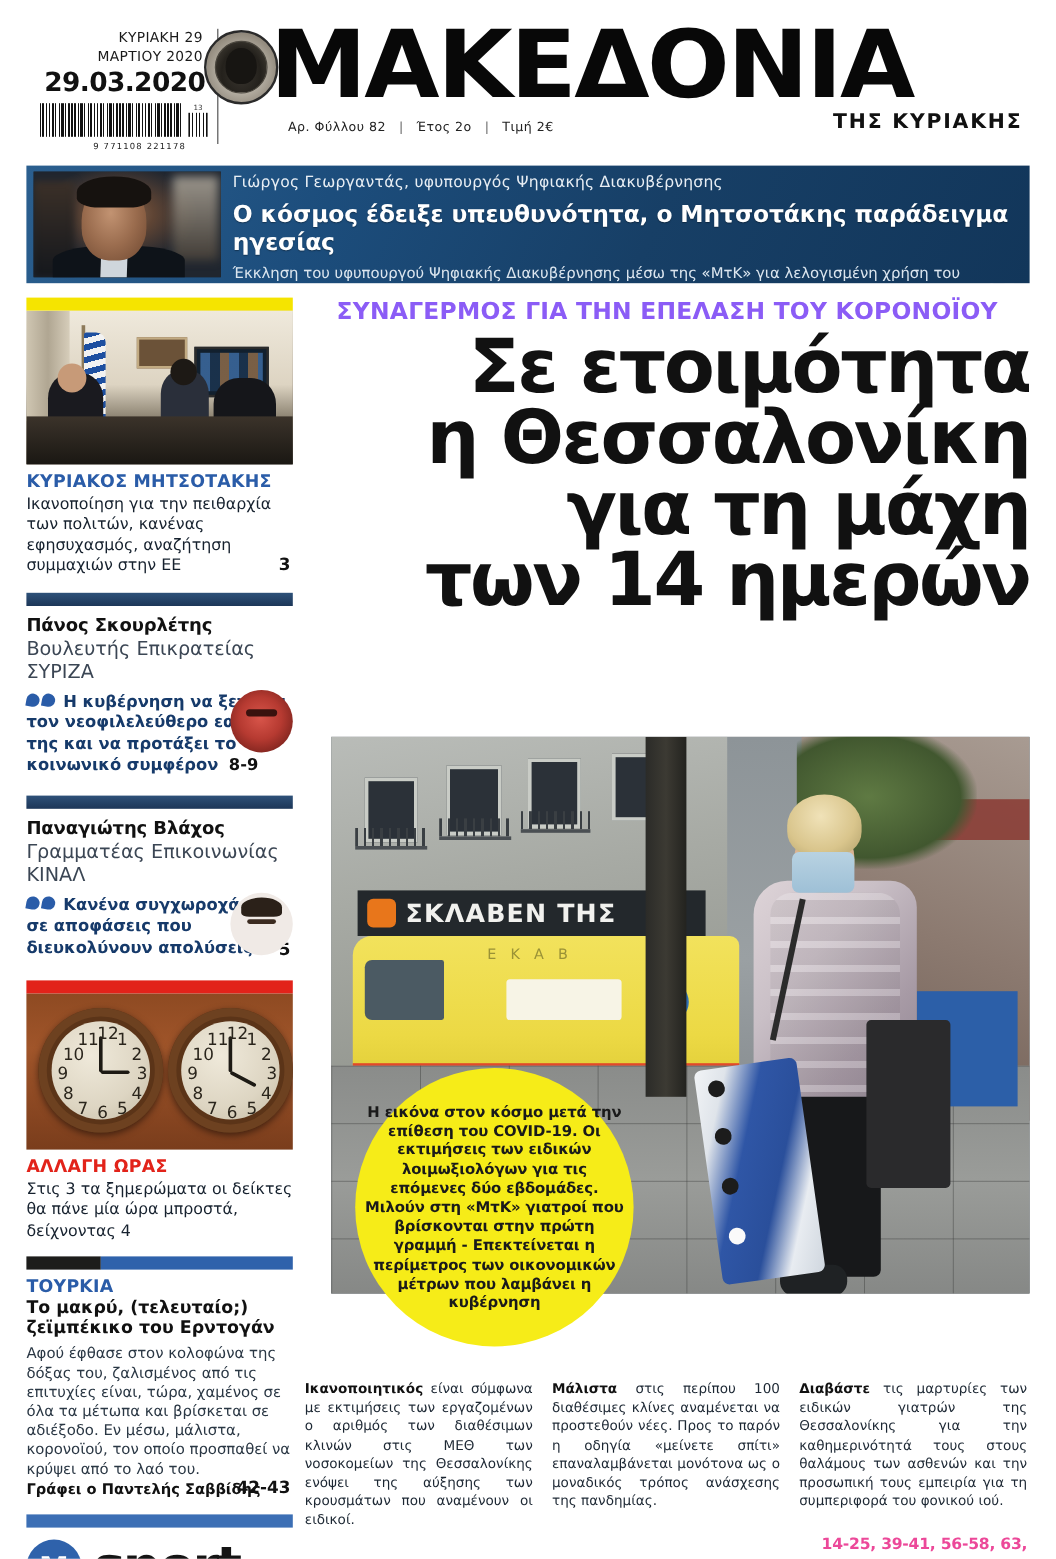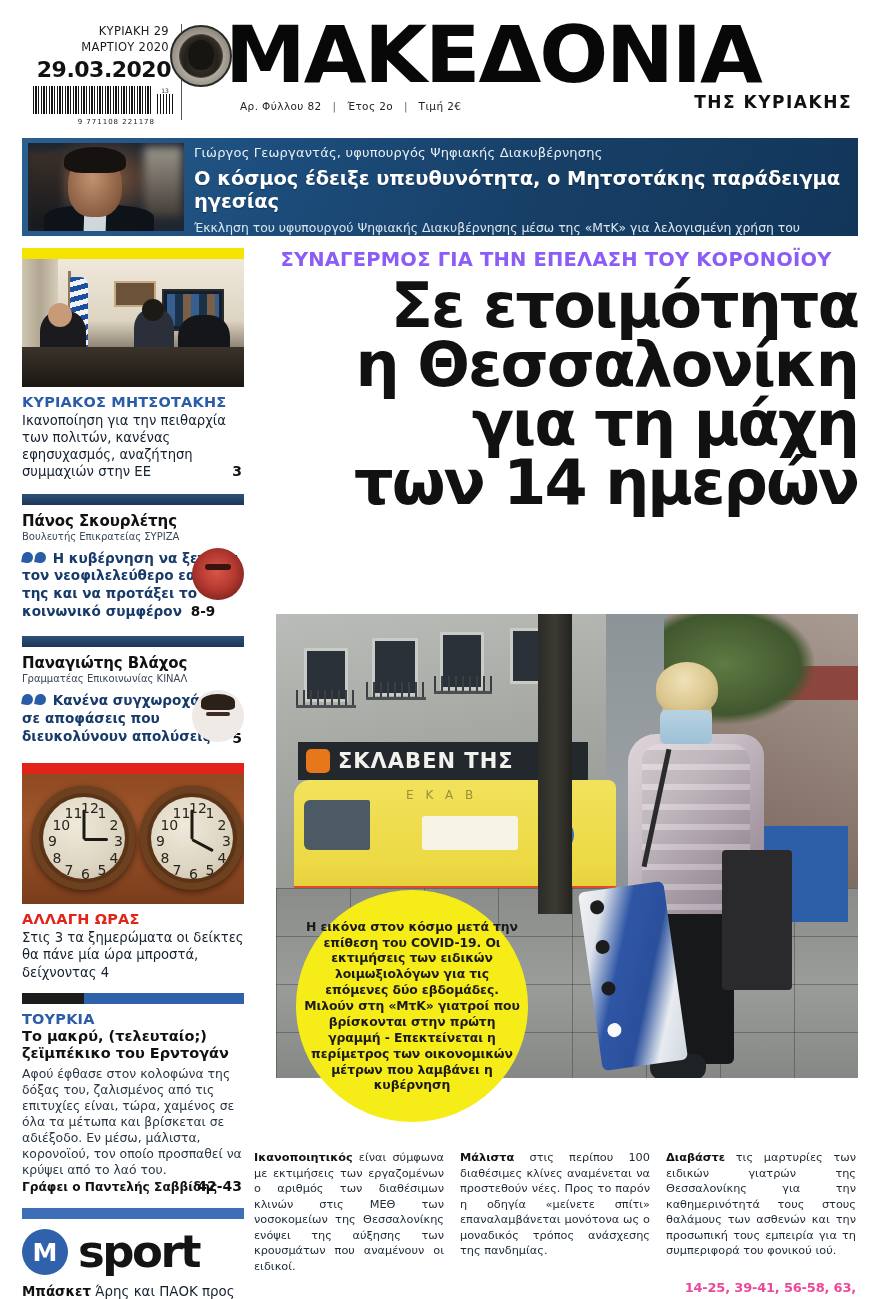--- a/index.html
+++ b/index.html
@@ -155,21 +155,21 @@
   .p1-fig2h { position:absolute; left:120px; top:40px; width:22px; height:22px; border-radius:50%; background:#1d1915;}
   .p1-fig3 { position:absolute; right:14px; top:56px; width:52px; height:54px; background:#15161a; border-radius:40% 40% 0 0;}
   .p1-pic { position:absolute; left:92px; top:22px; width:42px; height:26px; background:#6b5238; border:2px solid #c2ab83;}
 
   .sb-kicker { font-size:14.5px; font-weight:bold; color:#2a5ca8; letter-spacing:.2px; margin-top:7px; }
   .sb-kicker.red { color:#e2231a; }
   .sb-body { font-size:13.2px; color:#16212e; line-height:1.30; margin-top:2px; position:relative; }
   .sb-pageno { position:absolute; right:2px; bottom:0; font-size:14px; font-weight:bold; color:#111; }
 
   .sb-name { font-size:15px; font-weight:bold; color:#111; margin-top:7px; letter-spacing:-.1px; }
-  .sb-role { font-size:10px; color:#3b4654; margin-top:1px; }
+  .sb-role { font-size:16px; color:#3b4654; margin-top:1px; }
   .quote-block { position:relative; margin-top:8px; font-size:13.6px; font-weight:bold; color:#163a6a; line-height:1.30; }
   .qmark-dot { display:inline-block; width:11px; height:11px; background:#2a5ca8; border-radius:50% 50% 50% 0; transform:rotate(10deg); margin-right:2px;}
   .mini-face {
     position:absolute; right:0; top:-2px; width:52px; height:52px; border-radius:50%;
     overflow:hidden; background:#f0eae6;
   }
   .mf1 { background: radial-gradient(circle at 48% 45%, #d8554a 0%, #b63a31 45%, #7c231d 80%, #f3ece8 96%); }
   .mf1::after{content:'';position:absolute;left:13px;top:16px;width:26px;height:6px;background:#3a120e;border-radius:3px;}
   .mf2 { background: radial-gradient(circle at 50% 46%, #e3bfa4 0%, #c49madd 0%, #b98e6e 55%, #6d5340 82%, #f4f0ee 96%); }
   .mf2-hair{position:absolute;left:9px;top:4px;width:34px;height:16px;border-radius:50% 50% 20% 20%;background:#2b2119;}

